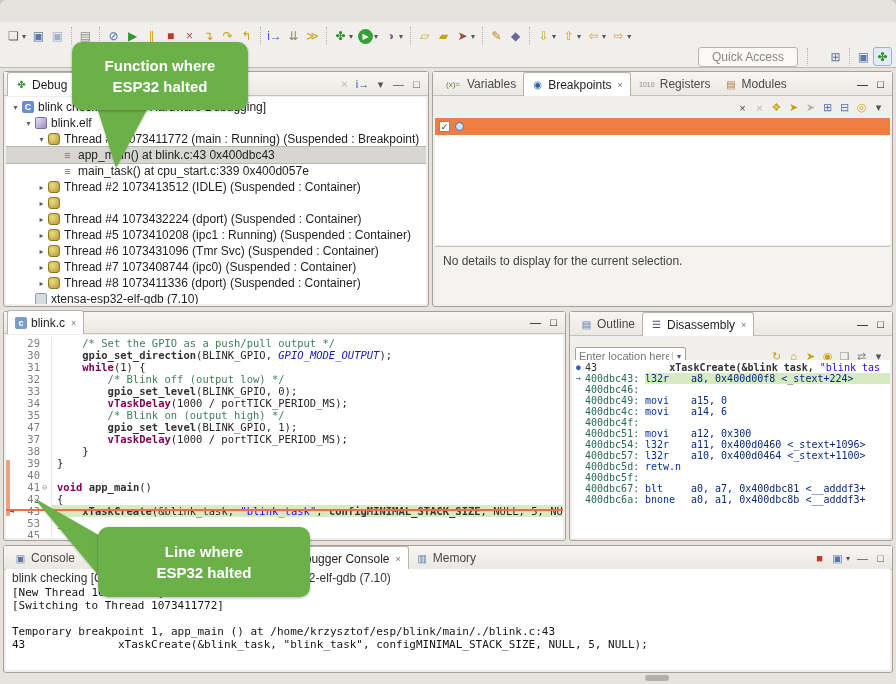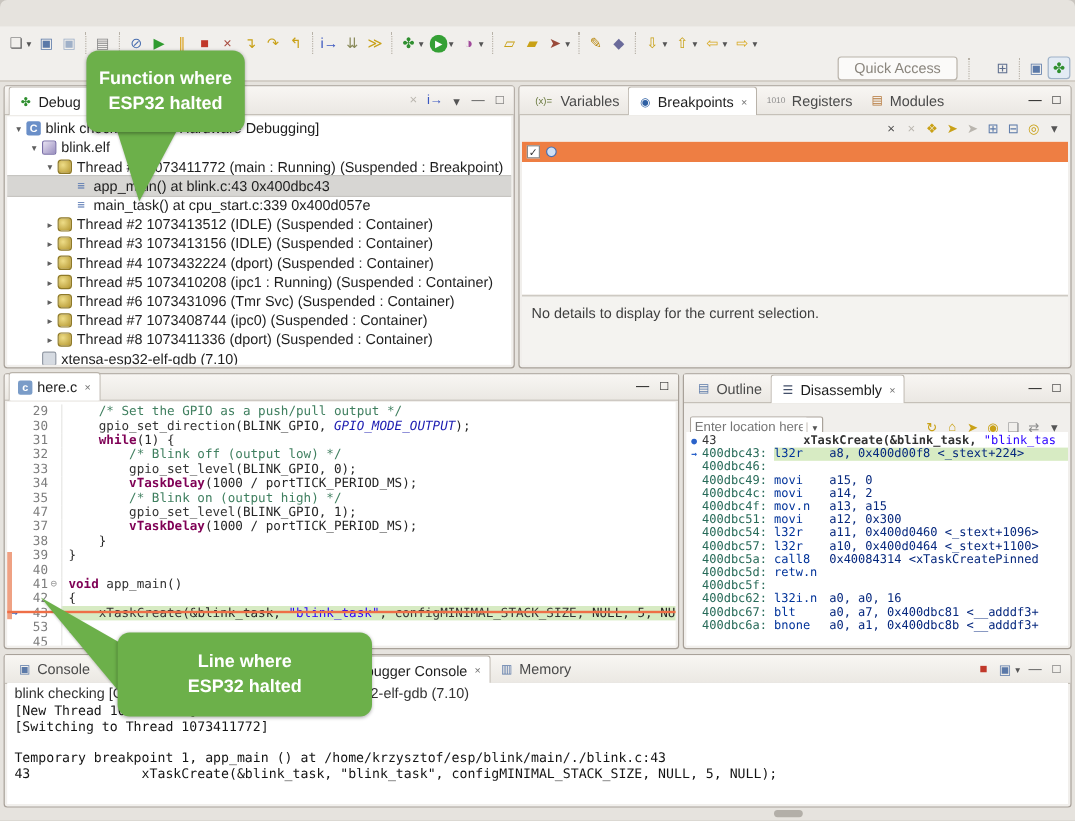--- a/index.html
+++ b/index.html
@@ -63,21 +63,21 @@
   .ed-head{height:22px}
   .ed-body{position:absolute;left:2px;right:2px;top:23px;bottom:2px;background:#fff;overflow:hidden;font-family:"DejaVu Sans Mono",monospace;font-size:10.5px;padding-top:2px}
   .cline{height:12px;line-height:12px;display:flex;white-space:pre}
   .gmark{flex:none;width:12px;text-align:center;font-size:9px;color:#2a62c9;font-weight:bold}
   .lnum{flex:none;width:24px;text-align:right;color:#7d7d7d;padding-right:2px}
   .fold{flex:none;width:9px;color:#9a9a9a;font-size:9px;line-height:12px}
   .codewrap{flex:1;padding-left:5px;border-left:1px solid #e6e6e4}
   .cur .codewrap{background:#d7ebc3}
   .cur .codewrap::after{content:"";display:inline-block;width:3px;height:10px;background:#9ab4e0;vertical-align:-1px}
   .seg-cm{color:#3f7f5f}.seg-kw{color:#7f0055;font-weight:bold}.seg-str{color:#2a00ff}
-  .seg-fn{color:#333;font-weight:normal}.seg-mac{color:#1a1ab0;font-style:italic}.seg-pl{color:#262626}
+  .seg-fn{color:#333;font-weight:bold}.seg-mac{color:#1a1ab0;font-style:italic}.seg-pl{color:#262626}
   .ed-rangestrip{position:absolute;left:2px;top:148px;width:4px;height:56px;background:#efa183}
   .ed-rangeline{position:absolute;left:2px;right:2px;top:197px;height:2px;background:#ee6f47}
 
   
   .disasm-view{left:569px;top:311px;width:324px;height:230px}
   .dv-toolbar{position:absolute;left:2px;right:2px;top:25px;height:38px;display:flex;align-items:center;gap:3px;padding:0 3px;background:#f1efec}
   .combo{display:flex;align-items:center;border:1px solid #a9a29a;background:#fff;height:18px;border-radius:2px}
   .combo input{width:96px;height:16px;border:none;outline:none;font-size:11px;color:#777;padding:0 3px;font-family:"Liberation Sans",sans-serif}
   .combo .cbtn{width:13px;font-size:8px;color:#555;text-align:center;border-left:1px solid #d0cbc3}
   .dv-body{position:absolute;left:2px;right:2px;top:48px;bottom:2px;background:#fff;overflow:hidden;font-family:"DejaVu Sans Mono",monospace;font-size:10px;padding-top:2px}
@@ -104,21 +104,21 @@
   .conic{color:#5b79a8}.execic{color:#8a8a8a}.memic{color:#5b79a8}
   .cfileic{background:#7a9cc8;color:#fff;border-radius:2px;font-size:9px;width:12px;height:12px;line-height:12px;font-weight:bold}
   .dbgtabic{color:#2f8f2f}
 
   
   .hscroll{position:absolute;left:645px;top:675px;width:24px;height:6px;background:#b3afa8;border-radius:3px}
 
   
   .bubble{position:absolute;background:#6cb04a;border-radius:10px;color:#fff;text-align:center;font-size:15px;font-weight:bold;z-index:60;box-shadow:0 1px 3px rgba(0,0,0,.3);display:flex;flex-direction:column;justify-content:center;gap:4px}
   .btail{position:absolute;z-index:59;filter:drop-shadow(0 1px 1px rgba(0,0,0,.2))}
-  .bubble1{left:72px;top:42px;width:132px;height:68px}
+  .bubble1{left:72px;top:42px;width:176px;height:68px}
   .bubble2{left:98px;top:527px;width:212px;height:70px}
 </style>
 </head>
 <body>
 
 <div class="window">
 
 
   <div class="toolbar">
     <div class="tbrow">
@@ -218,21 +218,20 @@
           <span class="tlabel">main_task() at cpu_start.c:339 0x400d057e</span>
         </div>
         <div class="trow" style="padding-left: 30px;">
           <span class="tarrow">▸</span>
           <span class="ic ic-thread"></span>
           <span class="tlabel">Thread #2 1073413512 (IDLE) (Suspended : Container)</span>
         </div>
         <div class="trow" style="padding-left: 30px;">
           <span class="tarrow">▸</span>
           <span class="ic ic-thread"></span>
-          <span class="tlabel">Thread #3 1073413156 (IDLE) (Suspended : Container)</span>
         </div>
         <div class="trow" style="padding-left: 30px;">
           <span class="tarrow">▸</span>
           <span class="ic ic-thread"></span>
           <span class="tlabel">Thread #4 1073432224 (dport) (Suspended : Container)</span>
         </div>
         <div class="trow" style="padding-left: 30px;">
           <span class="tarrow">▸</span>
           <span class="ic ic-thread"></span>
           <span class="tlabel">Thread #5 1073410208 (ipc1 : Running) (Suspended : Container)</span>
@@ -301,21 +300,21 @@
         <span class="bpdot"></span>
       </div>
     </div>
     <div class="rv-details">No details to display for the current selection.</div>
   </div>
 
   <div class="panel editor-view">
     <div class="phead ed-head">
       <div class="tab active">
         <span class="tabic cfileic">c</span>
-        <span>here.c</span>
+        <span>blink.c</span>
         <span class="tclose">×</span>
       </div>
       <div class="phicons">
         <span class="phicon">—</span>
         <span class="phicon">□</span>
       </div>
     </div>
     <div class="ed-body">
         <div class="cline"><span class="gmark"></span><span class="lnum">29</span><span class="fold"></span><span class="codewrap"><span class="seg-pl">    </span><span class="seg-cm">/* Set the GPIO as a push/pull output */</span></span></div>
         <div class="cline"><span class="gmark"></span><span class="lnum">30</span><span class="fold"></span><span class="codewrap"><span class="seg-pl">    </span><span class="seg-fn">gpio_set_direction</span><span class="seg-pl">(BLINK_GPIO, </span><span class="seg-mac">GPIO_MODE_OUTPUT</span><span class="seg-pl">);</span></span></div>
@@ -368,29 +367,27 @@
           <span class="phicon" style="color: rgb(138, 138, 138);">❏</span>
           <span class="phicon" style="color: rgb(138, 138, 138);">⇄</span>
           <span class="phicon" style="color: rgb(85, 85, 85);">▾</span>
         </span>
     </div>
     <div class="dv-body">
         <div class="dline"><span class="dmark">●</span><span class="dcode"><span class="dseg-p">43            </span><span class="dseg-x">xTaskCreate(&amp;blink_task, </span><span class="dseg-s">"blink_tas</span></span></div>
         <div class="dline cur"><span class="dmark">→</span><span class="daddr">400dbc43:</span><span class="dcode"><span class="dmn">l32r</span><span class="dops">a8, 0x400d00f8 &lt;_stext+224&gt;</span></span></div>
         <div class="dline"><span class="dmark"></span><span class="daddr">400dbc46:</span></div>
         <div class="dline"><span class="dmark"></span><span class="daddr">400dbc49:</span><span class="dcode"><span class="dmn">movi</span><span class="dops">a15, 0</span></span></div>
-        <div class="dline"><span class="dmark"></span><span class="daddr">400dbc4c:</span><span class="dcode"><span class="dmn">movi</span><span class="dops">a14, 2</span></span></div>
-        <div class="dline"><span class="dmark"></span><span class="daddr">400dbc4f:</span><span class="dcode"><span class="dmn">mov.n</span><span class="dops">a13, a15</span></span></div>
+        <div class="dline"><span class="dmark"></span><span class="daddr">400dbc4c:</span><span class="dcode"><span class="dmn">movi</span><span class="dops">a14, 6</span></span></div>
+        <div class="dline"><span class="dmark"></span><span class="daddr">400dbc4f:</span></div>
         <div class="dline"><span class="dmark"></span><span class="daddr">400dbc51:</span><span class="dcode"><span class="dmn">movi</span><span class="dops">a12, 0x300</span></span></div>
         <div class="dline"><span class="dmark"></span><span class="daddr">400dbc54:</span><span class="dcode"><span class="dmn">l32r</span><span class="dops">a11, 0x400d0460 &lt;_stext+1096&gt;</span></span></div>
         <div class="dline"><span class="dmark"></span><span class="daddr">400dbc57:</span><span class="dcode"><span class="dmn">l32r</span><span class="dops">a10, 0x400d0464 &lt;_stext+1100&gt;</span></span></div>
-        <div class="dline"><span class="dmark"></span><span class="daddr">400dbc5a:</span><span class="dcode"><span class="dmn">call8</span><span class="dops">0x40084314 &lt;xTaskCreatePinned</span></span></div>
         <div class="dline"><span class="dmark"></span><span class="daddr">400dbc5d:</span><span class="dcode"><span class="dmn">retw.n</span><span class="dops"></span></span></div>
         <div class="dline"><span class="dmark"></span><span class="daddr">400dbc5f:</span></div>
-        <div class="dline"><span class="dmark"></span><span class="daddr">400dbc62:</span><span class="dcode"><span class="dmn">l32i.n</span><span class="dops">a0, a0, 16</span></span></div>
         <div class="dline"><span class="dmark"></span><span class="daddr">400dbc67:</span><span class="dcode"><span class="dmn">blt</span><span class="dops">a0, a7, 0x400dbc81 &lt;__adddf3+</span></span></div>
         <div class="dline"><span class="dmark"></span><span class="daddr">400dbc6a:</span><span class="dcode"><span class="dmn">bnone</span><span class="dops">a0, a1, 0x400dbc8b &lt;__adddf3+</span></span></div>
       </div>
   </div>
 
   <div class="panel console-view">
     <div class="phead">
       <div class="tab">
         <span class="tabic conic">▣</span>
         <span>Console</span>

